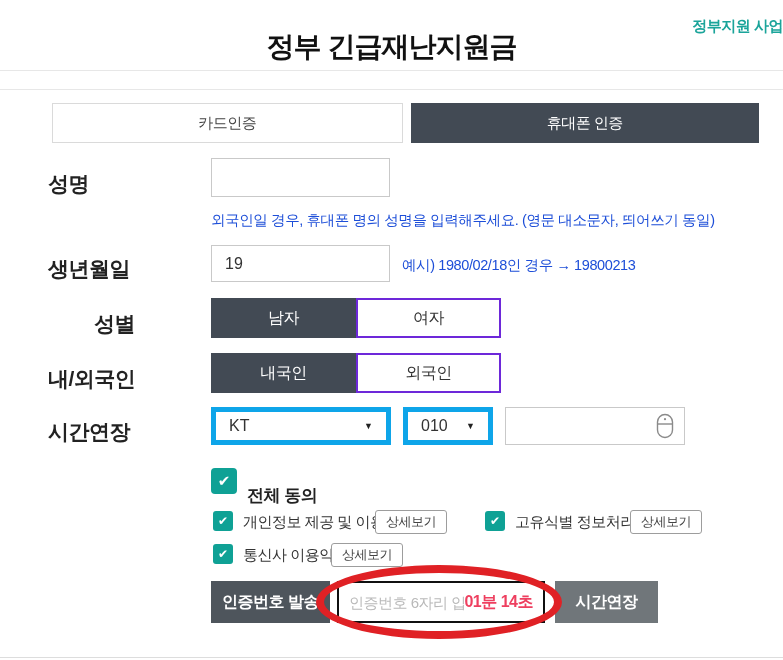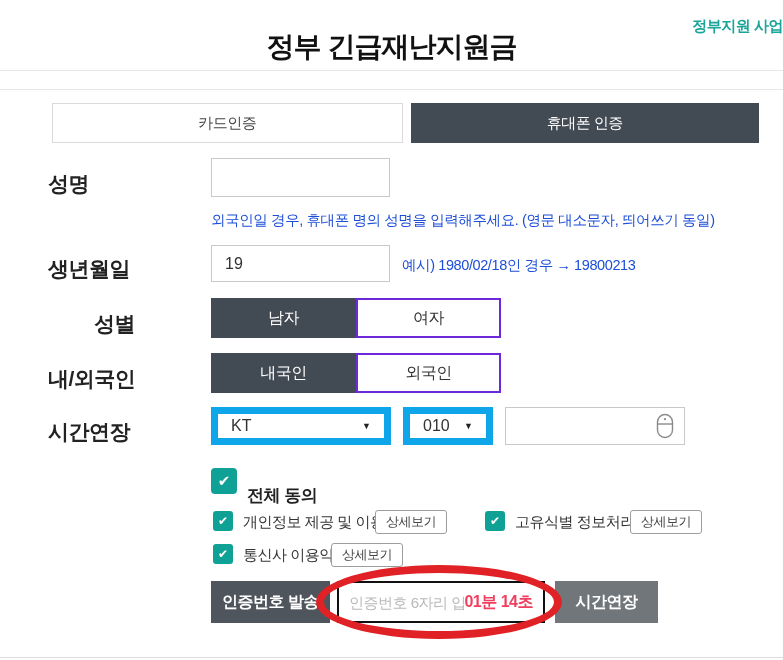--- a/index.html
+++ b/index.html
@@ -28,21 +28,21 @@
     font-family:"Liberation Sans","DejaVu Sans",sans-serif; }
 
   .helper { position:absolute; font-size:14.5px; color:#1d4ed8; letter-spacing:-0.4px; }
 
   .segwrap { position:absolute; display:flex; }
   .seg { width:145px; height:40px; display:flex; align-items:center; justify-content:center;
     font-size:16px; letter-spacing:-0.5px; cursor:pointer; }
   .seg.on { background:#424a54; color:#fff; }
   .seg.off { background:#fff; border:2px solid #6d28d9; color:#333; }
 
-  .select { position:absolute; height:38px; border:7px solid #0ea5e9; background:#fff;
+  .select { position:absolute; height:38px; border:5px solid #0ea5e9; background:#fff;
     display:flex; align-items:center; padding:0 13px; font-size:16px; color:#333; cursor:pointer; }
   .select .arrow { margin-left:auto; font-size:9px; color:#222; }
 
   .secure-input { position:absolute; height:38px; border:1px solid #c9c9c9; background:#fff;
     display:flex; align-items:center; justify-content:flex-end; padding:0 10px; }
 
   .cb { position:absolute; background:#0fa195; border-radius:4px; display:flex;
     align-items:center; justify-content:center; color:#fff; cursor:pointer; }
   .cb-big { width:26px; height:26px; font-size:15px; }
   .cb-sm  { width:20px; height:20px; font-size:12px; border-radius:3px; }

